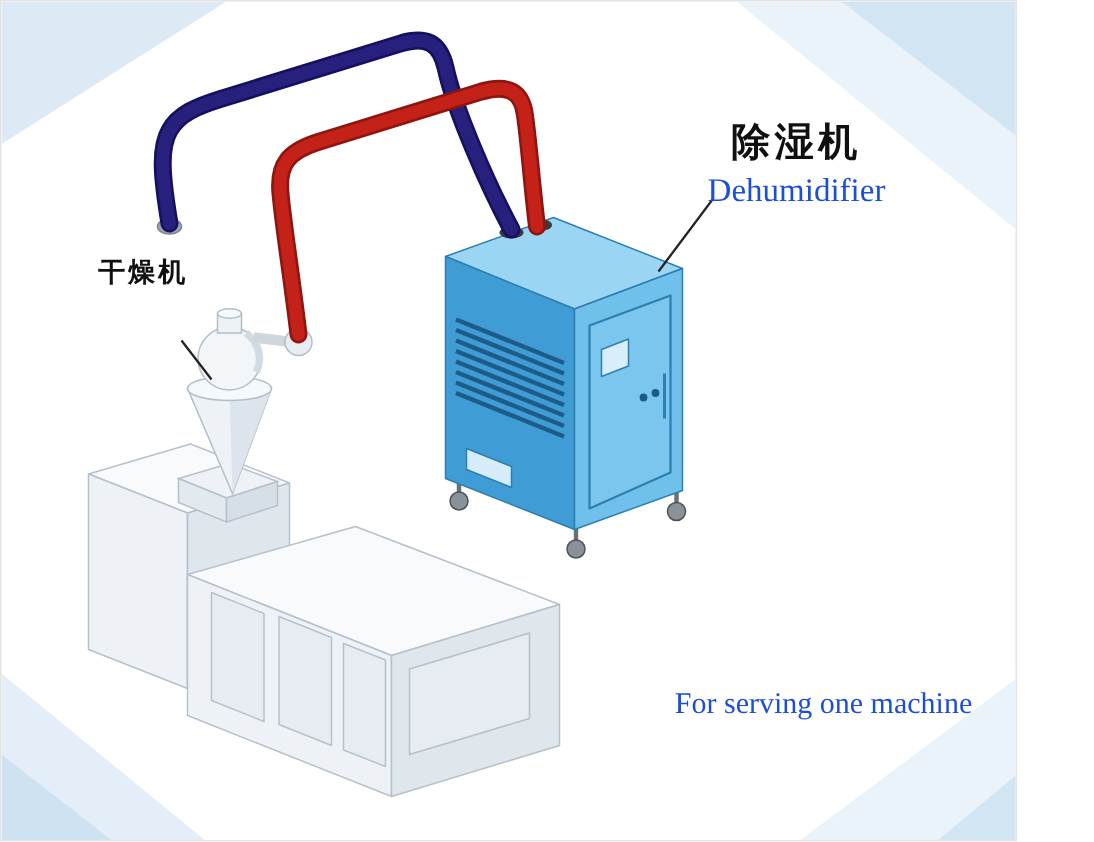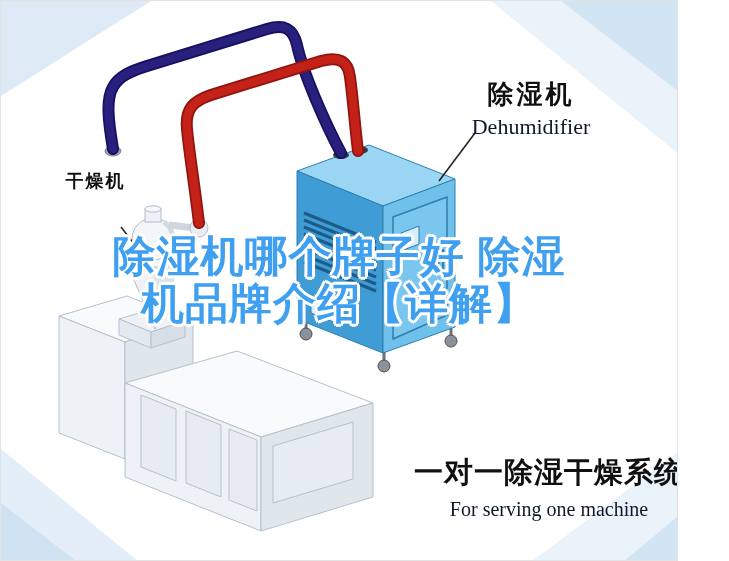--- a/index.html
+++ b/index.html
@@ -5,21 +5,21 @@
   html,body { margin:0; padding:0; background:#ffffff; }
   .stage {
     position:relative; width:678px; height:561px; background:#ffffff;
     overflow:hidden; font-family:"Liberation Sans", sans-serif;
     box-sizing:border-box; border:1px solid #e3e3e3;
   }
   .diagram-svg { position:absolute; left:0; top:0; width:729px; height:561px; }
 
   .label { position:absolute; text-align:center; color:#111; }
   .label .cn { font-weight:bold; color:#101010; }
-  .label .en { font-family:"Liberation Serif", serif; color:#0f172a; }
+  .label .en { font-family:"Liberation Serif", serif; color:#1d4ed8; }
 
   #label-dehumidifier { left:440px; top:76px; width:180px; }
   #label-dehumidifier .cn { font-size:26px; letter-spacing:3px; }
   #label-dehumidifier .en { font-size:22px; margin-top:2px; }
 
   #label-hopper { left:42px; top:168px; width:105px; }
   #label-hopper .cn { font-size:18px; letter-spacing:2px; }
   #label-hopper .en { font-size:20px; margin-top:3px; }
 
   .main-title {
@@ -138,23 +138,18 @@
 
   <div class="label" id="label-dehumidifier">
     <div class="cn">除湿机</div>
     <div class="en">Dehumidifier</div>
   </div>
 
   <div class="label" id="label-hopper">
     <div class="cn">干燥机</div>
   </div>
 
-  <div class="main-title">
-    <div>除湿机哪个牌子好 除湿</div>
-    <div>机品牌介绍【详解】</div>
-  </div>
 
   <div class="label" id="label-system">
-    <div class="cn">一对一除湿干燥系统</div>
     <div class="en">For serving one machine</div>
   </div>
 
 </div>
 
 </body></html>

